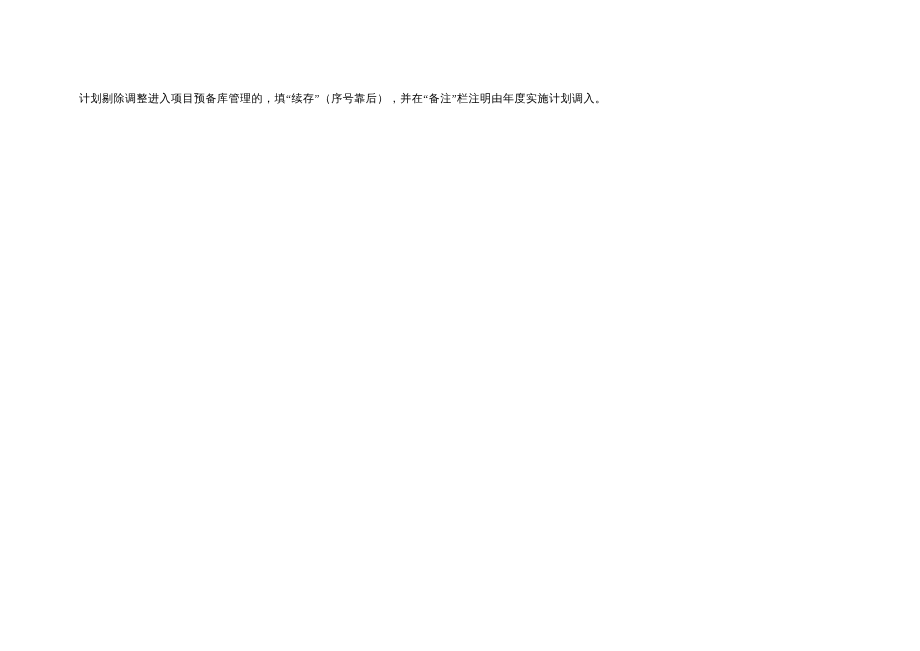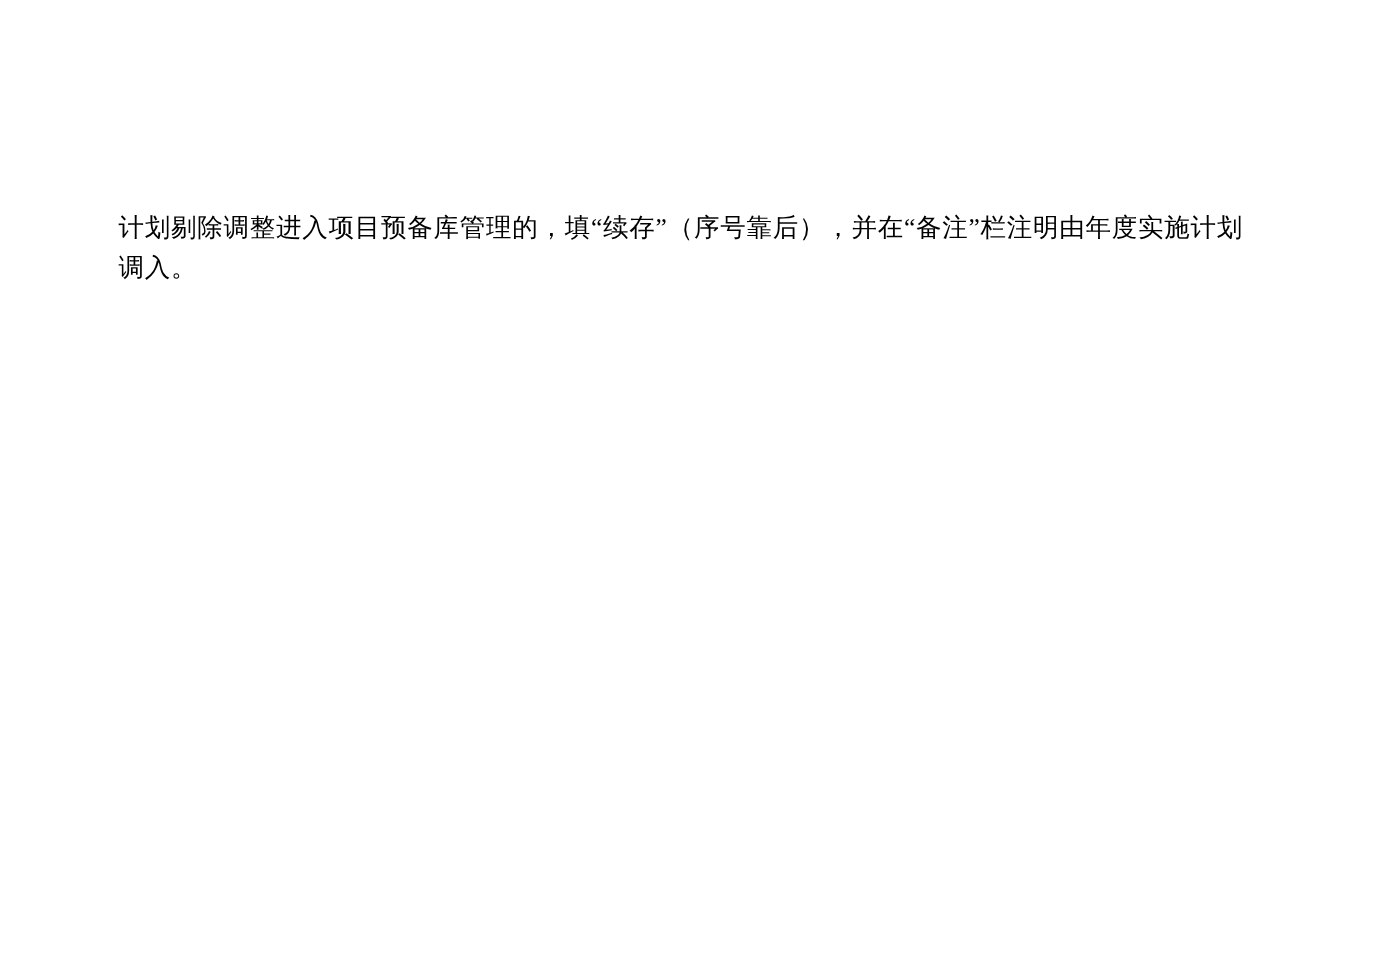--- a/index.html
+++ b/index.html
@@ -17,25 +17,24 @@
     .page {
       width: 100%;
       height: 100%;
       position: relative;
     }
     .body-text {
       position: absolute;
       top: 90px;
       left: 79px;
       right: 79px;
-      font-size: 17px;
+      font-size: 11px;
       line-height: 1.6;
       color: #000000;
       letter-spacing: 0.5px;
-      margin-top: 48px;
     }
   </style>
 </head>
 <body>
 
 <div class="page">
   <p class="body-text">计划剔除调整进入项目预备库管理的，填“续存”（序号靠后），并在“备注”栏注明由年度实施计划调入。</p>
 </div>
 
 </body></html>

